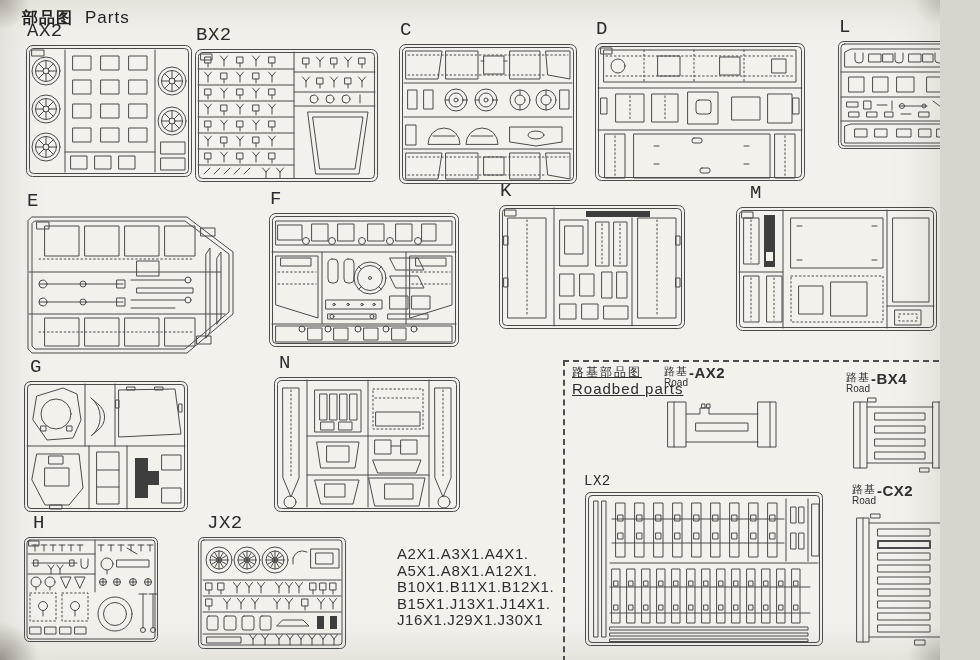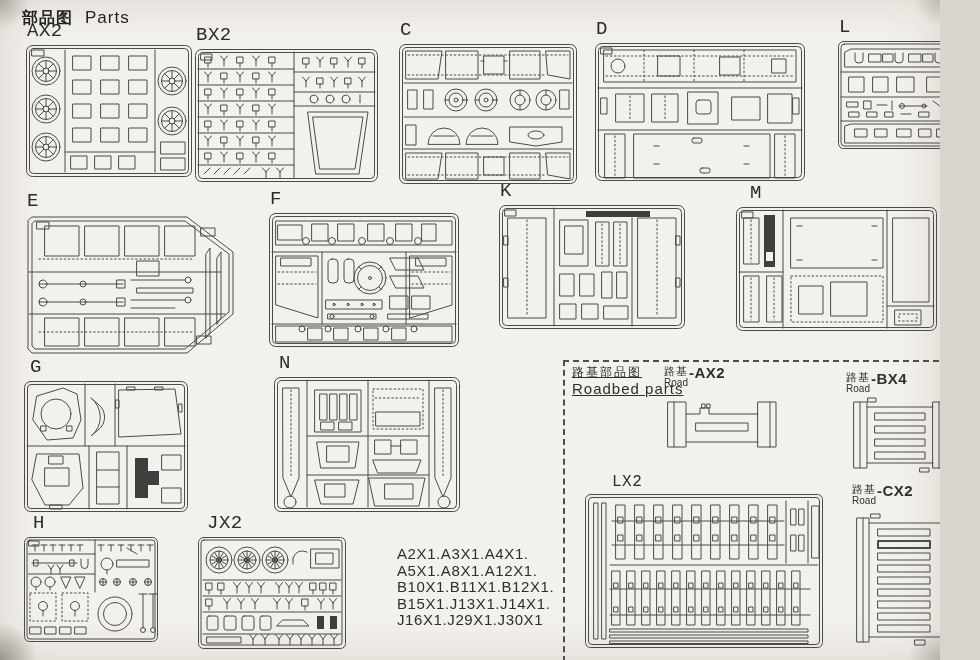--- a/index.html
+++ b/index.html
@@ -832,21 +832,21 @@
         <rect x="25" y="79" width="52" height="7"></rect>
         <rect x="25" y="91" width="52" height="7"></rect>
         <rect x="25" y="103" width="52" height="7"></rect>
         <rect x="25" y="115" width="52" height="7"></rect>
       <rect x="18" y="4" width="9" height="4"></rect>
         <rect x="62" y="130" width="10" height="5"></rect>
     </g>
   </svg>
 
   <div class="sprue" style="left:584px;top:474px">
-    <div class="slabel" style="margin-left:28px;font-size:16px">LX2</div>
+    <div class="slabel" style="margin-left:0;font-size:14px">LX2</div>
     <svg width="240" height="156" viewBox="0 0 240 156">
       <g class="ln">
         <rect x="1.5" y="1.5" width="237" height="153" rx="5"></rect>
           <rect x="4.5" y="4.5" width="231" height="147" rx="3.5"></rect>
         <rect x="10" y="10" width="4" height="136"></rect>
           <rect x="18" y="10" width="4" height="136"></rect>
         <line x1="28" y1="28" x2="200" y2="28"></line>
           <line x1="28" y1="52" x2="200" y2="52"></line>
         <rect x="32" y="12" width="9" height="54"></rect>
           <rect x="34" y="24" width="5" height="6"></rect>

